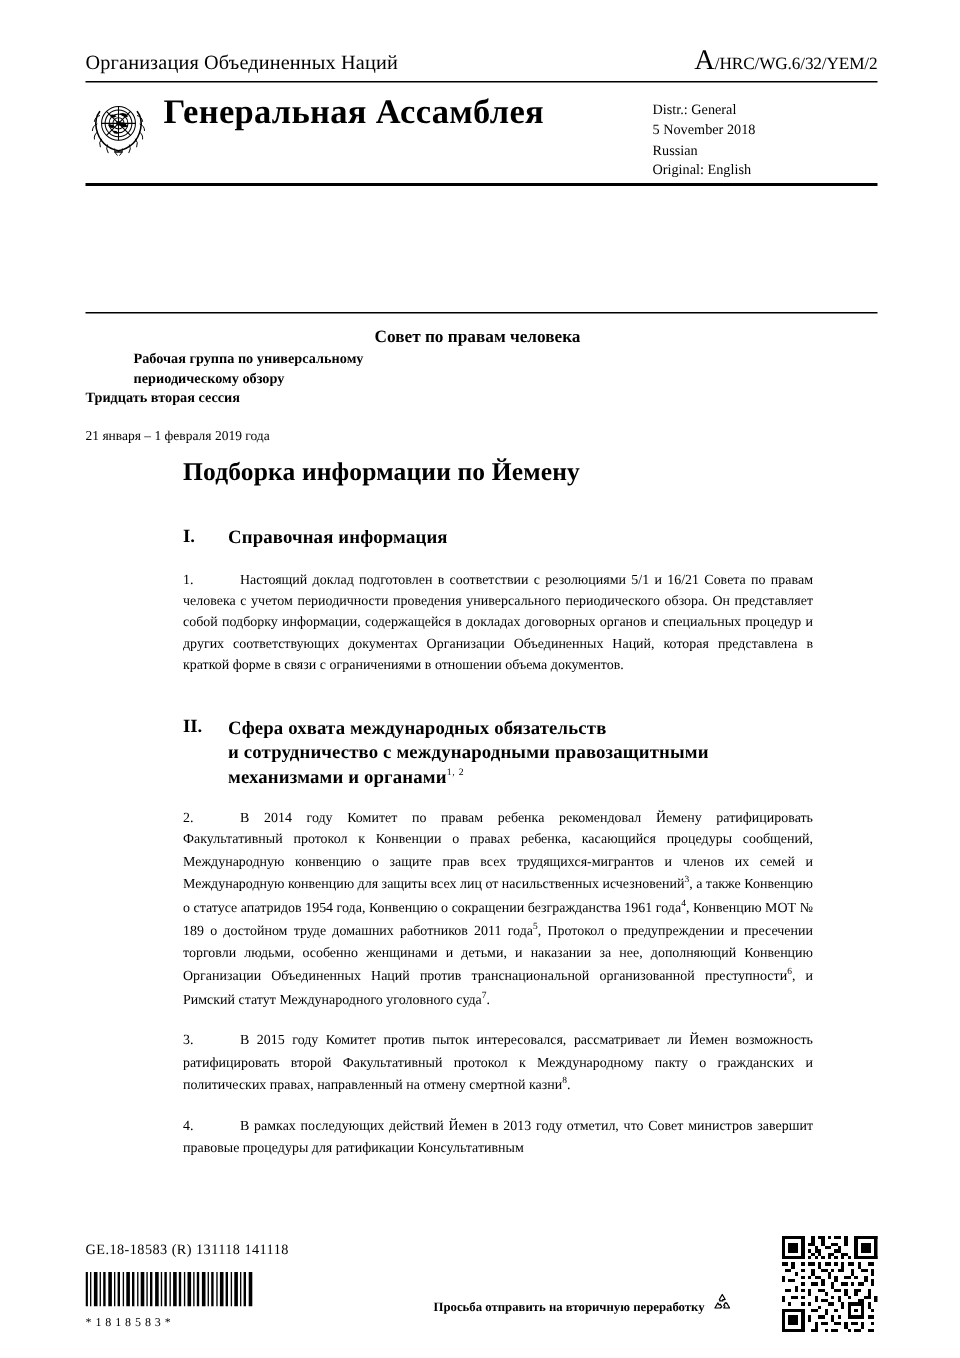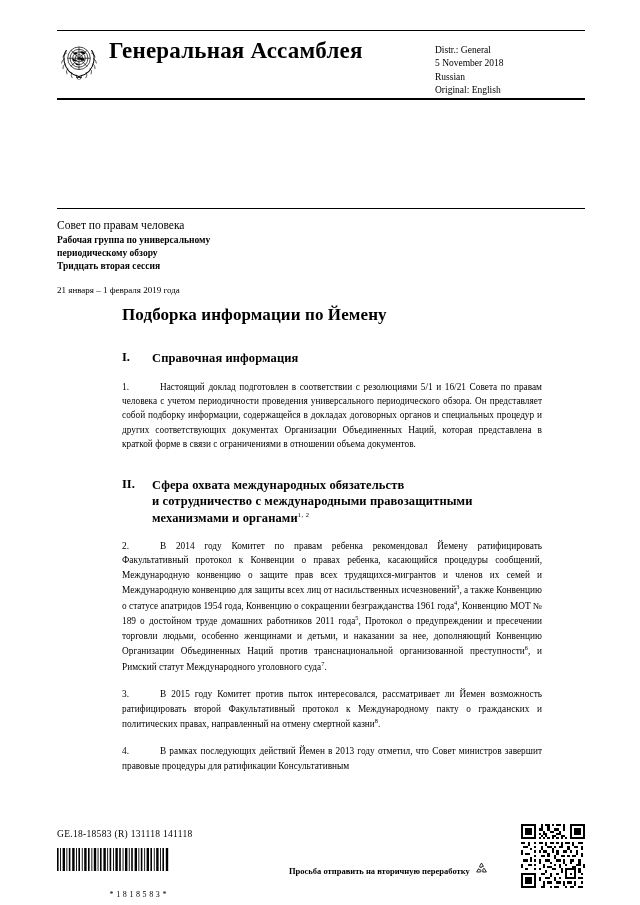--- a/index.html
+++ b/index.html
@@ -96,25 +96,27 @@
   
   .session {
     position: absolute;
     left: 57px;
     top: 218px;
     width: 330px;
     line-height: 1.38;
   }
   .session .s1 {
     font-size: 11.5px;
-    font-weight: normal;
+    font-weight: bold;
+    text-align: right;
   }
   .session .s2 {
     font-size: 9.5px;
     font-weight: bold;
+    margin-left: 32px;
   }
   .session .s3 {
     font-size: 9.5px;
     font-weight: bold;
   }
   .session .s4 {
     font-size: 9px;
     font-weight: normal;
     margin-top: 11px;
   }
@@ -194,23 +196,22 @@
     top: 848px;
     width: 112px;
   }
   .barcode-bars {
     height: 23px;
     width: 112px;
   }
   .barcode-text {
     font-size: 8px;
     letter-spacing: 2.6px;
-    margin-top: 15px;
+    margin-top: 1px;
     white-space: nowrap;
-    text-align: right;
   }
   .recycle-note {
     position: absolute;
     left: 289px;
     top: 861px;
     display: flex;
     align-items: center;
     gap: 4px;
   }
   .recycle-text {
@@ -226,20 +227,26 @@
     height: 64px;
   }
 </style>
 </head>
 <body>
 
 <div id="page">
 
   <div class="masthead">
 
+    <div class="mast-row1">
+      <div class="org-name">Организация Объединенных Наций</div>
+      <div class="doc-symbol">
+        <span class="sym-a">A</span><span>/HRC/WG.6/32/YEM/2</span>
+      </div>
+    </div>
 
     <div class="rule-thin"></div>
 
     <div class="mast-row2">
 
       <div class="emblem">
         <svg viewBox="0 0 100 92" width="44" height="40" aria-hidden="true">
           <g fill="none" stroke="#000" stroke-width="1.6">
             <circle cx="50" cy="42" r="26"></circle>
             <circle cx="50" cy="42" r="20.5"></circle>

